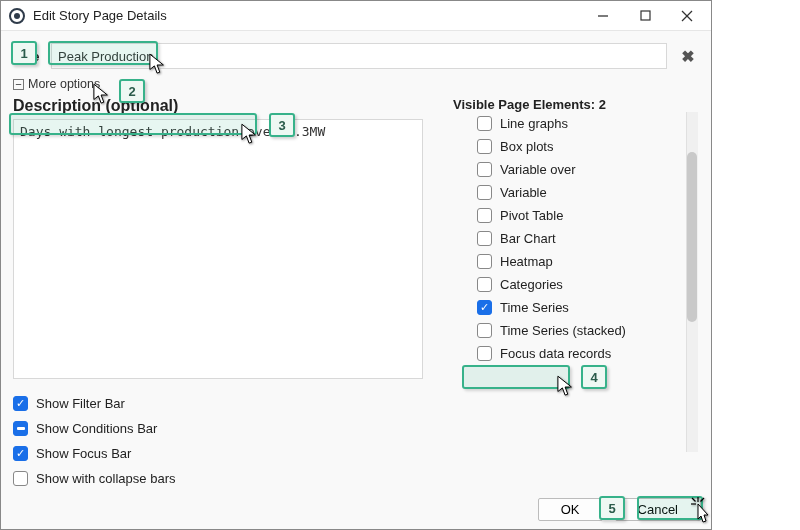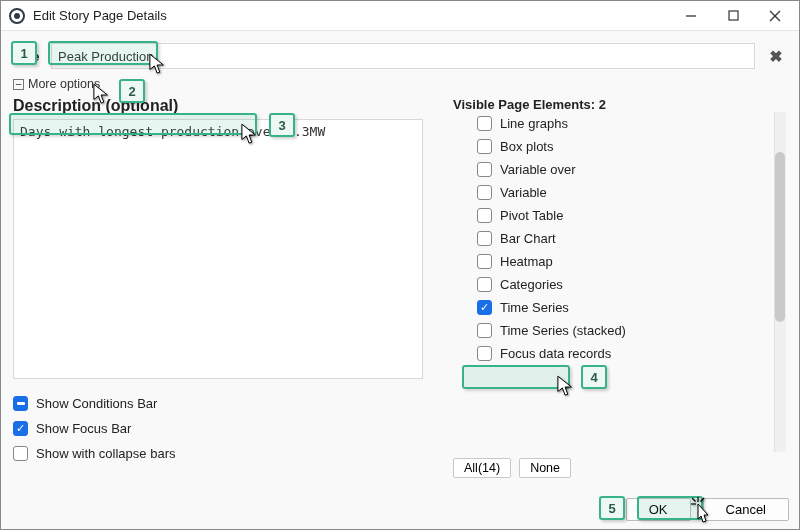--- a/index.html
+++ b/index.html
@@ -8,21 +8,21 @@
     font-family: "Segoe UI", Arial, sans-serif;
     font-size: 13px;
     color: #222;
     background: #fff;
     width: 800px;
     height: 530px;
     overflow: hidden;
     position: relative;
   }
   .window {
-    width: 800px;
+    width: 712px;
     height: 530px;
     border: 1px solid #888;
     background: #f9f9f9;
     position: relative;
   }
   .titlebar {
     height: 30px;
     display: flex;
     align-items: center;
     padding: 0 4px 0 8px;
@@ -222,20 +222,24 @@
     </div>
 
     <div class="columns">
 
       <div class="col-left">
         <div class="desc-label">Description (optional)</div>
         <textarea class="desc-area" style="">Days with longest production over 0.3MW</textarea>
 
         <div class="left-checks">
           <div class="check-row">
+            <span class="chk checked"></span>
+            <span>Show Filter Bar</span>
+          </div>
+          <div class="check-row">
             <span class="chk indeterminate"></span>
             <span>Show Conditions Bar</span>
           </div>
           <div class="check-row">
             <span class="chk checked"></span>
             <span>Show Focus Bar</span>
           </div>
           <div class="check-row">
             <span class="chk unchecked"></span>
             <span>Show with collapse bars</span>
@@ -289,24 +293,20 @@
           <div class="elem-row">
               <span class="chk unchecked"></span>
               <span>Focus data records</span>
             </div>
 
           <div class="scrollbar">
             <div class="scroll-thumb"></div>
           </div>
         </div>
 
-        <div class="btn-row">
-          <button class="mini-btn">All(14)</button>
-          <button class="mini-btn">None</button>
-        </div>
       </div>
     </div>
   </div>
 
   <div class="footer">
     <button class="dlg-btn">OK</button>
     <button class="dlg-btn">Cancel</button>
   </div>
 
   <div class="hl" style="left:47px; top:40px; width:110px; height:24px;"></div>

